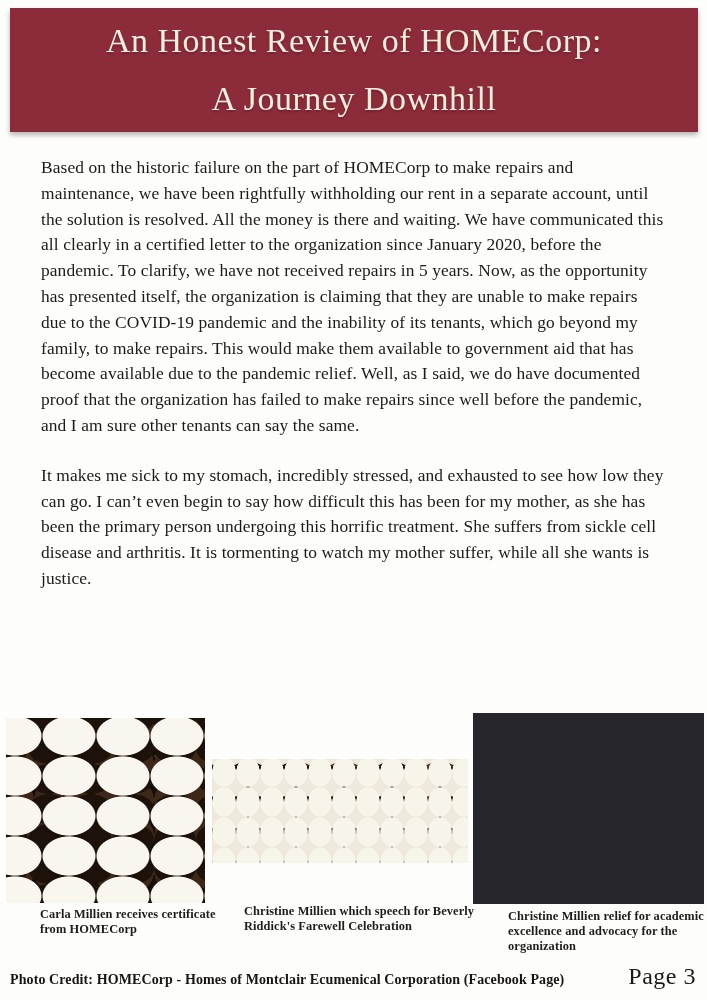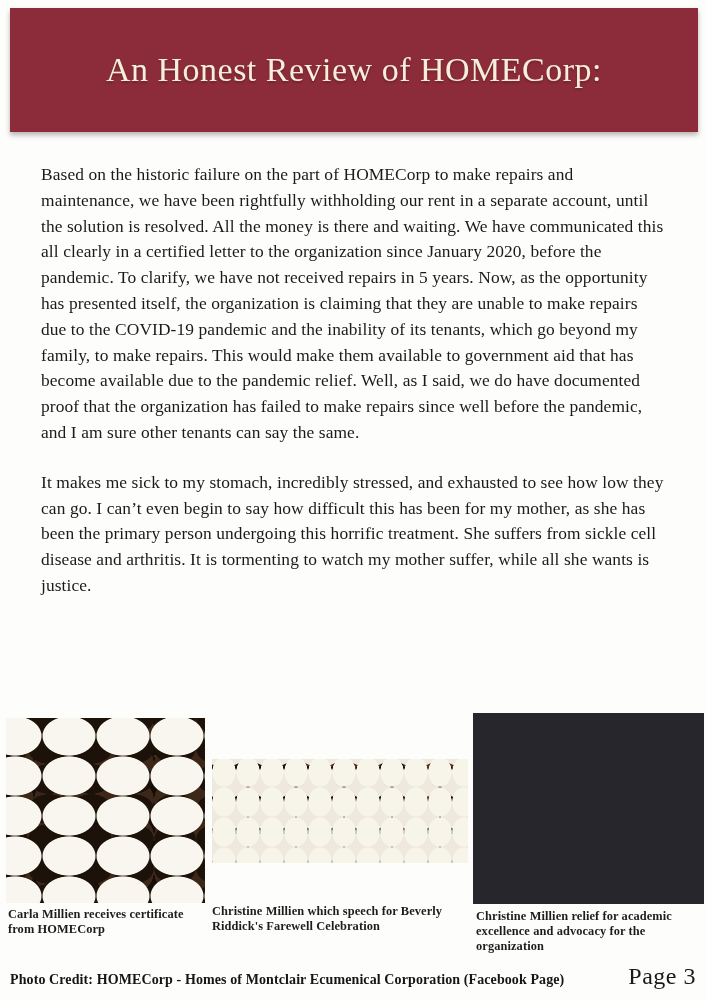--- a/index.html
+++ b/index.html
@@ -45,21 +45,21 @@
     position: absolute;
     left: 41px;
     top: 146px;
     width: 625px;
     color: var(--body-text, #1b1a18);
     font-size: 17.4px;
     line-height: 25.8px;
     letter-spacing: 0.1px;
   }
   .article p {
-    margin: 16px 0 24px 0;
+    margin: 9px 0 24px 0;
   }
 
   
   .photo {
     position: absolute;
     margin: 0;
     background-repeat: no-repeat;
   }
   .photo1 {
     left: 6px;  top: 718px;  width: 199px;  height: 185px;
@@ -122,20 +122,21 @@
   }
 
   
   .caption {
     position: absolute;
     color: #1e1d1b;
     font-size: 12.4px;
     font-weight: 600;
     line-height: 1.2;
     letter-spacing: 0.1px;
+    margin-left: 32px;
   }
   .cap1 { left: 8px;   top: 907px; width: 196px; }
   .cap2 { left: 212px; top: 904px; width: 244px; }
   .cap3 { left: 476px; top: 909px; width: 222px; }
 
   
   .photo-credit {
     position: absolute;
     left: 10px;
     top: 972px;
@@ -154,20 +155,21 @@
     letter-spacing: 0.5px;
   }
 </style>
 </head>
 <body>
 
 <div class="page">
 
   <header class="banner">
     <div class="title-line">An Honest Review of HOMECorp:</div>
+    <div class="title-line">A Journey Downhill</div>
   </header>
 
   <main class="article">
     <p>Based on the historic failure on the part of HOMECorp to make repairs and maintenance, we have been rightfully withholding our rent in a separate account, until the solution is resolved. All the money is there and waiting. We have communicated this all clearly in a certified letter to the organization since January 2020, before the pandemic. To clarify, we have not received repairs in 5 years. Now, as the opportunity has presented itself, the organization is claiming that they are unable to make repairs due to the COVID-19 pandemic and the inability of its tenants, which go beyond my family, to make repairs. This would make them available to government aid that has become available due to the pandemic relief. Well, as I said, we do have documented proof that the organization has failed to make repairs since well before the pandemic, and I am sure other tenants can say the same.</p>
     <p>It makes me sick to my stomach, incredibly stressed, and exhausted to see how low they can go. I can’t even begin to say how difficult this has been for my mother, as she has been the primary person undergoing this horrific treatment. She suffers from sickle cell disease and arthritis. It is tormenting to watch my mother suffer, while all she wants is justice.</p>
   </main>
 
   <div class="photo photo1"></div>
   <div class="photo photo2"></div>
   <div class="photo photo3"></div>

